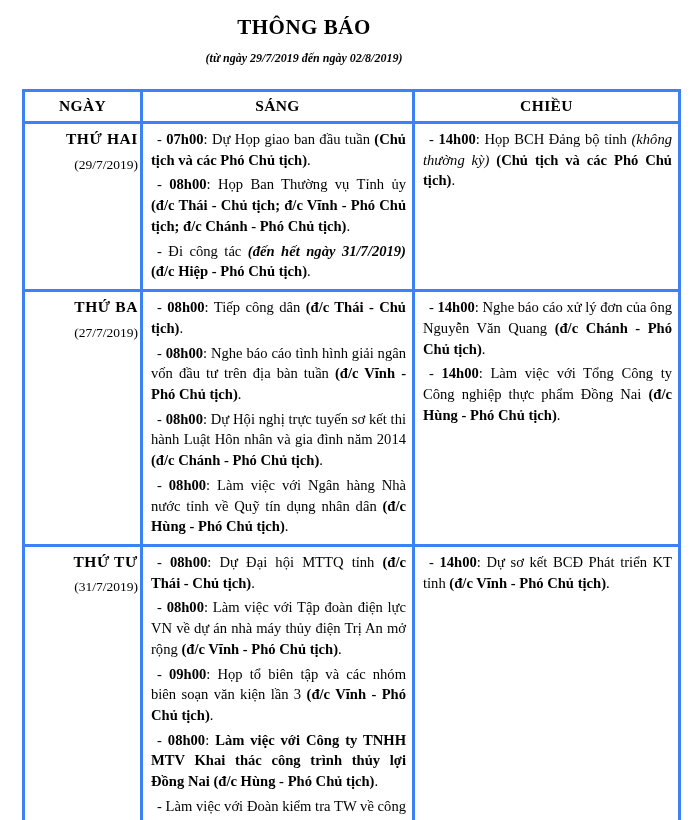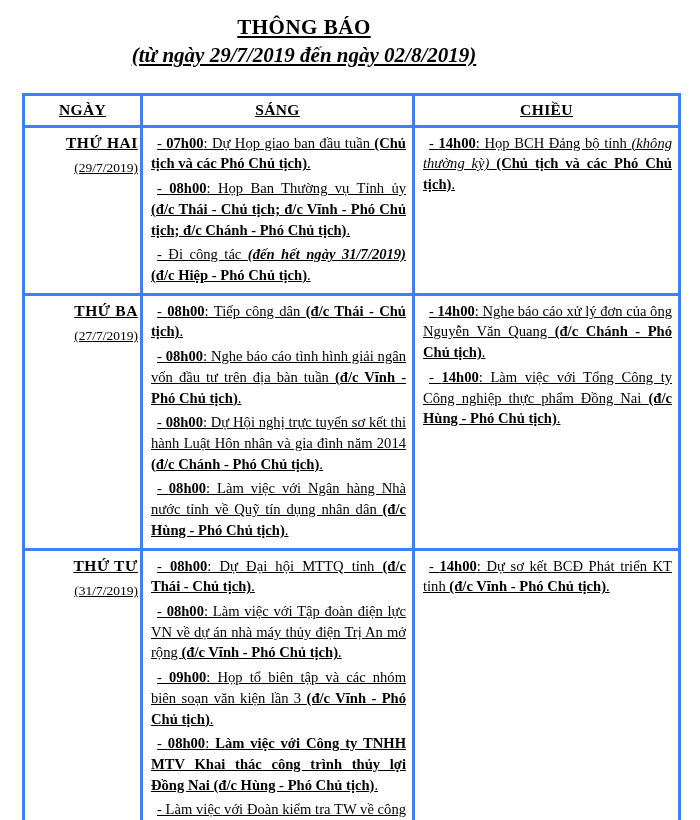--- a/index.html
+++ b/index.html
@@ -12,44 +12,43 @@
     height: 820px;
     font-family: "Liberation Serif", serif;
     color: #000000;
     overflow: hidden;
   }
   .page {
     width: 608px;
     height: 820px;
     position: relative;
     box-sizing: border-box;
-    text-decoration: underline;
   }
   .header {
     text-align: center;
     padding-top: 14px;
   }
   .title-main {
     font-size: 21px;
     font-weight: bold;
     letter-spacing: 0.5px;
     line-height: 1.25;
   }
   .title-sub {
     font-size: 19px;
     font-weight: bold;
     letter-spacing: 0.2px;
     line-height: 1.3;
   }
   .title-range {
-    font-size: 21px;
+    font-size: 12px;
     font-weight: bold;
     font-style: italic;
     line-height: 1.4;
-    margin-top: 1px;
+    margin-top: 10px;
   }
   .table-wrap {
     margin: 22px 22px 0 22px;
   }
   table.schedule {
     width: 656px;
     border-collapse: collapse;
     table-layout: fixed;
   }
   table.schedule th,

